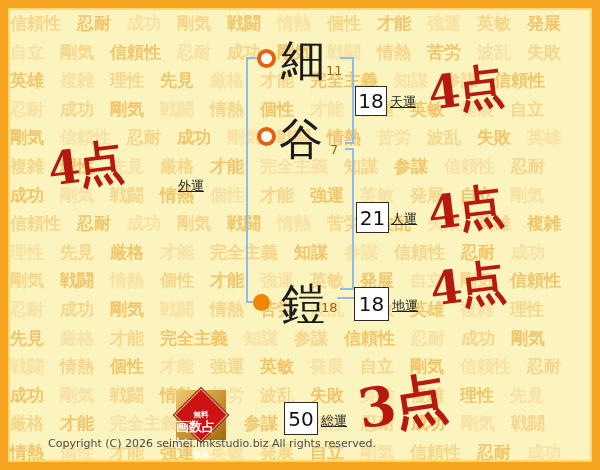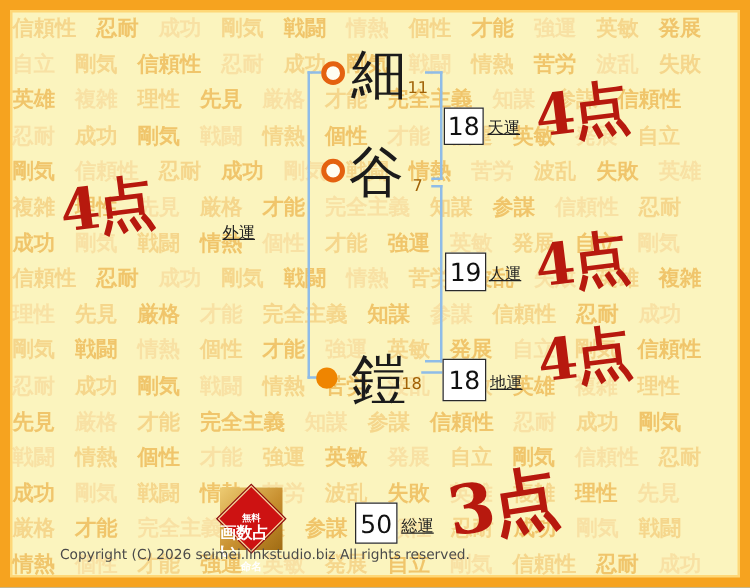--- a/index.html
+++ b/index.html
@@ -94,21 +94,21 @@
 
   <span class="marker dot" style="left:253px;top:294px"></span>
   <div class="kanji" style="left:281px;top:282px">鎧</div>
   <div class="stroke-num" style="left:321px;top:300px">18</div>
 
   <div class="numbox" style="left:355px;top:86px;width:30px;height:28px">18</div>
   <div class="boxlabel" style="left:390px;top:93px">天運</div>
 
   <div class="boxlabel" style="left:178px;top:177px">外運</div>
 
-  <div class="numbox" style="left:356px;top:202px;width:31px;height:29px">19</div>
+  <div class="numbox" style="left:356px;top:202px;width:31px;height:29px">21</div>
   <div class="boxlabel" style="left:391px;top:210px">人運</div>
 
   <div class="numbox" style="left:354px;top:287px;width:33px;height:32px">18</div>
   <div class="boxlabel" style="left:392px;top:297px">地運</div>
 
   <div class="numbox" style="left:284px;top:402px;width:32px;height:31px">50</div>
   <div class="boxlabel" style="left:321px;top:412px">総運</div>
 
 
   <div class="badge">

